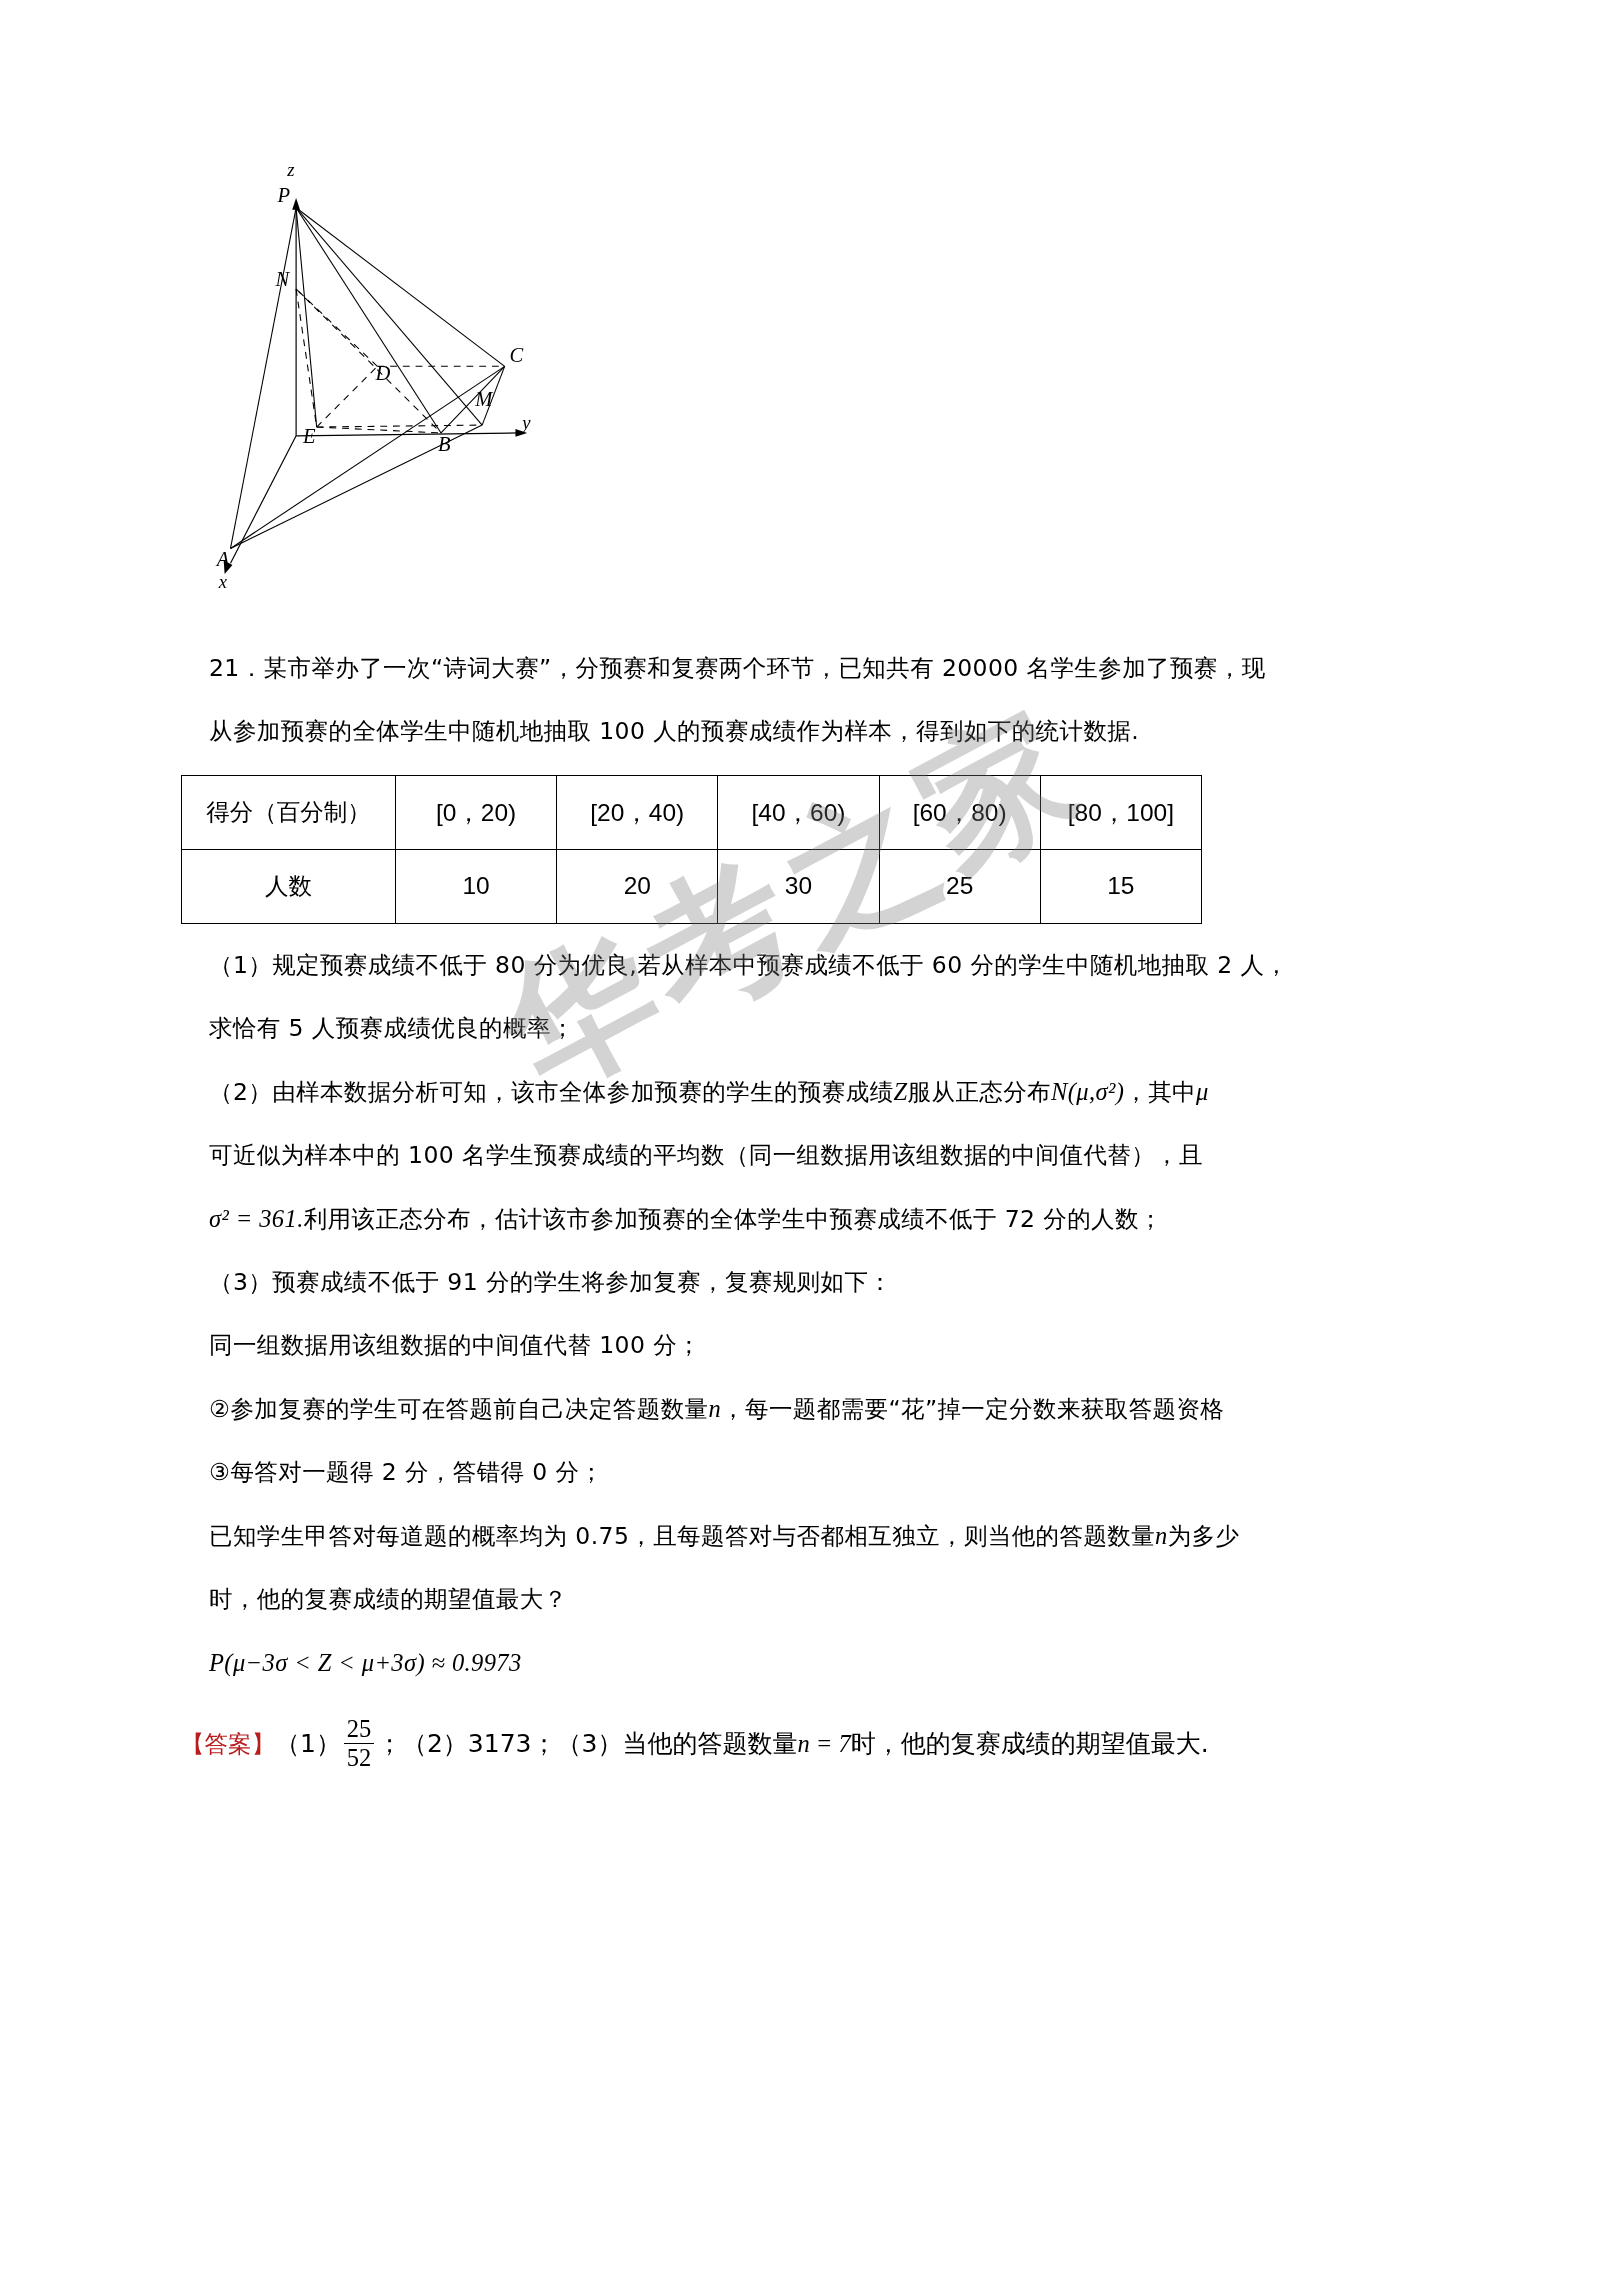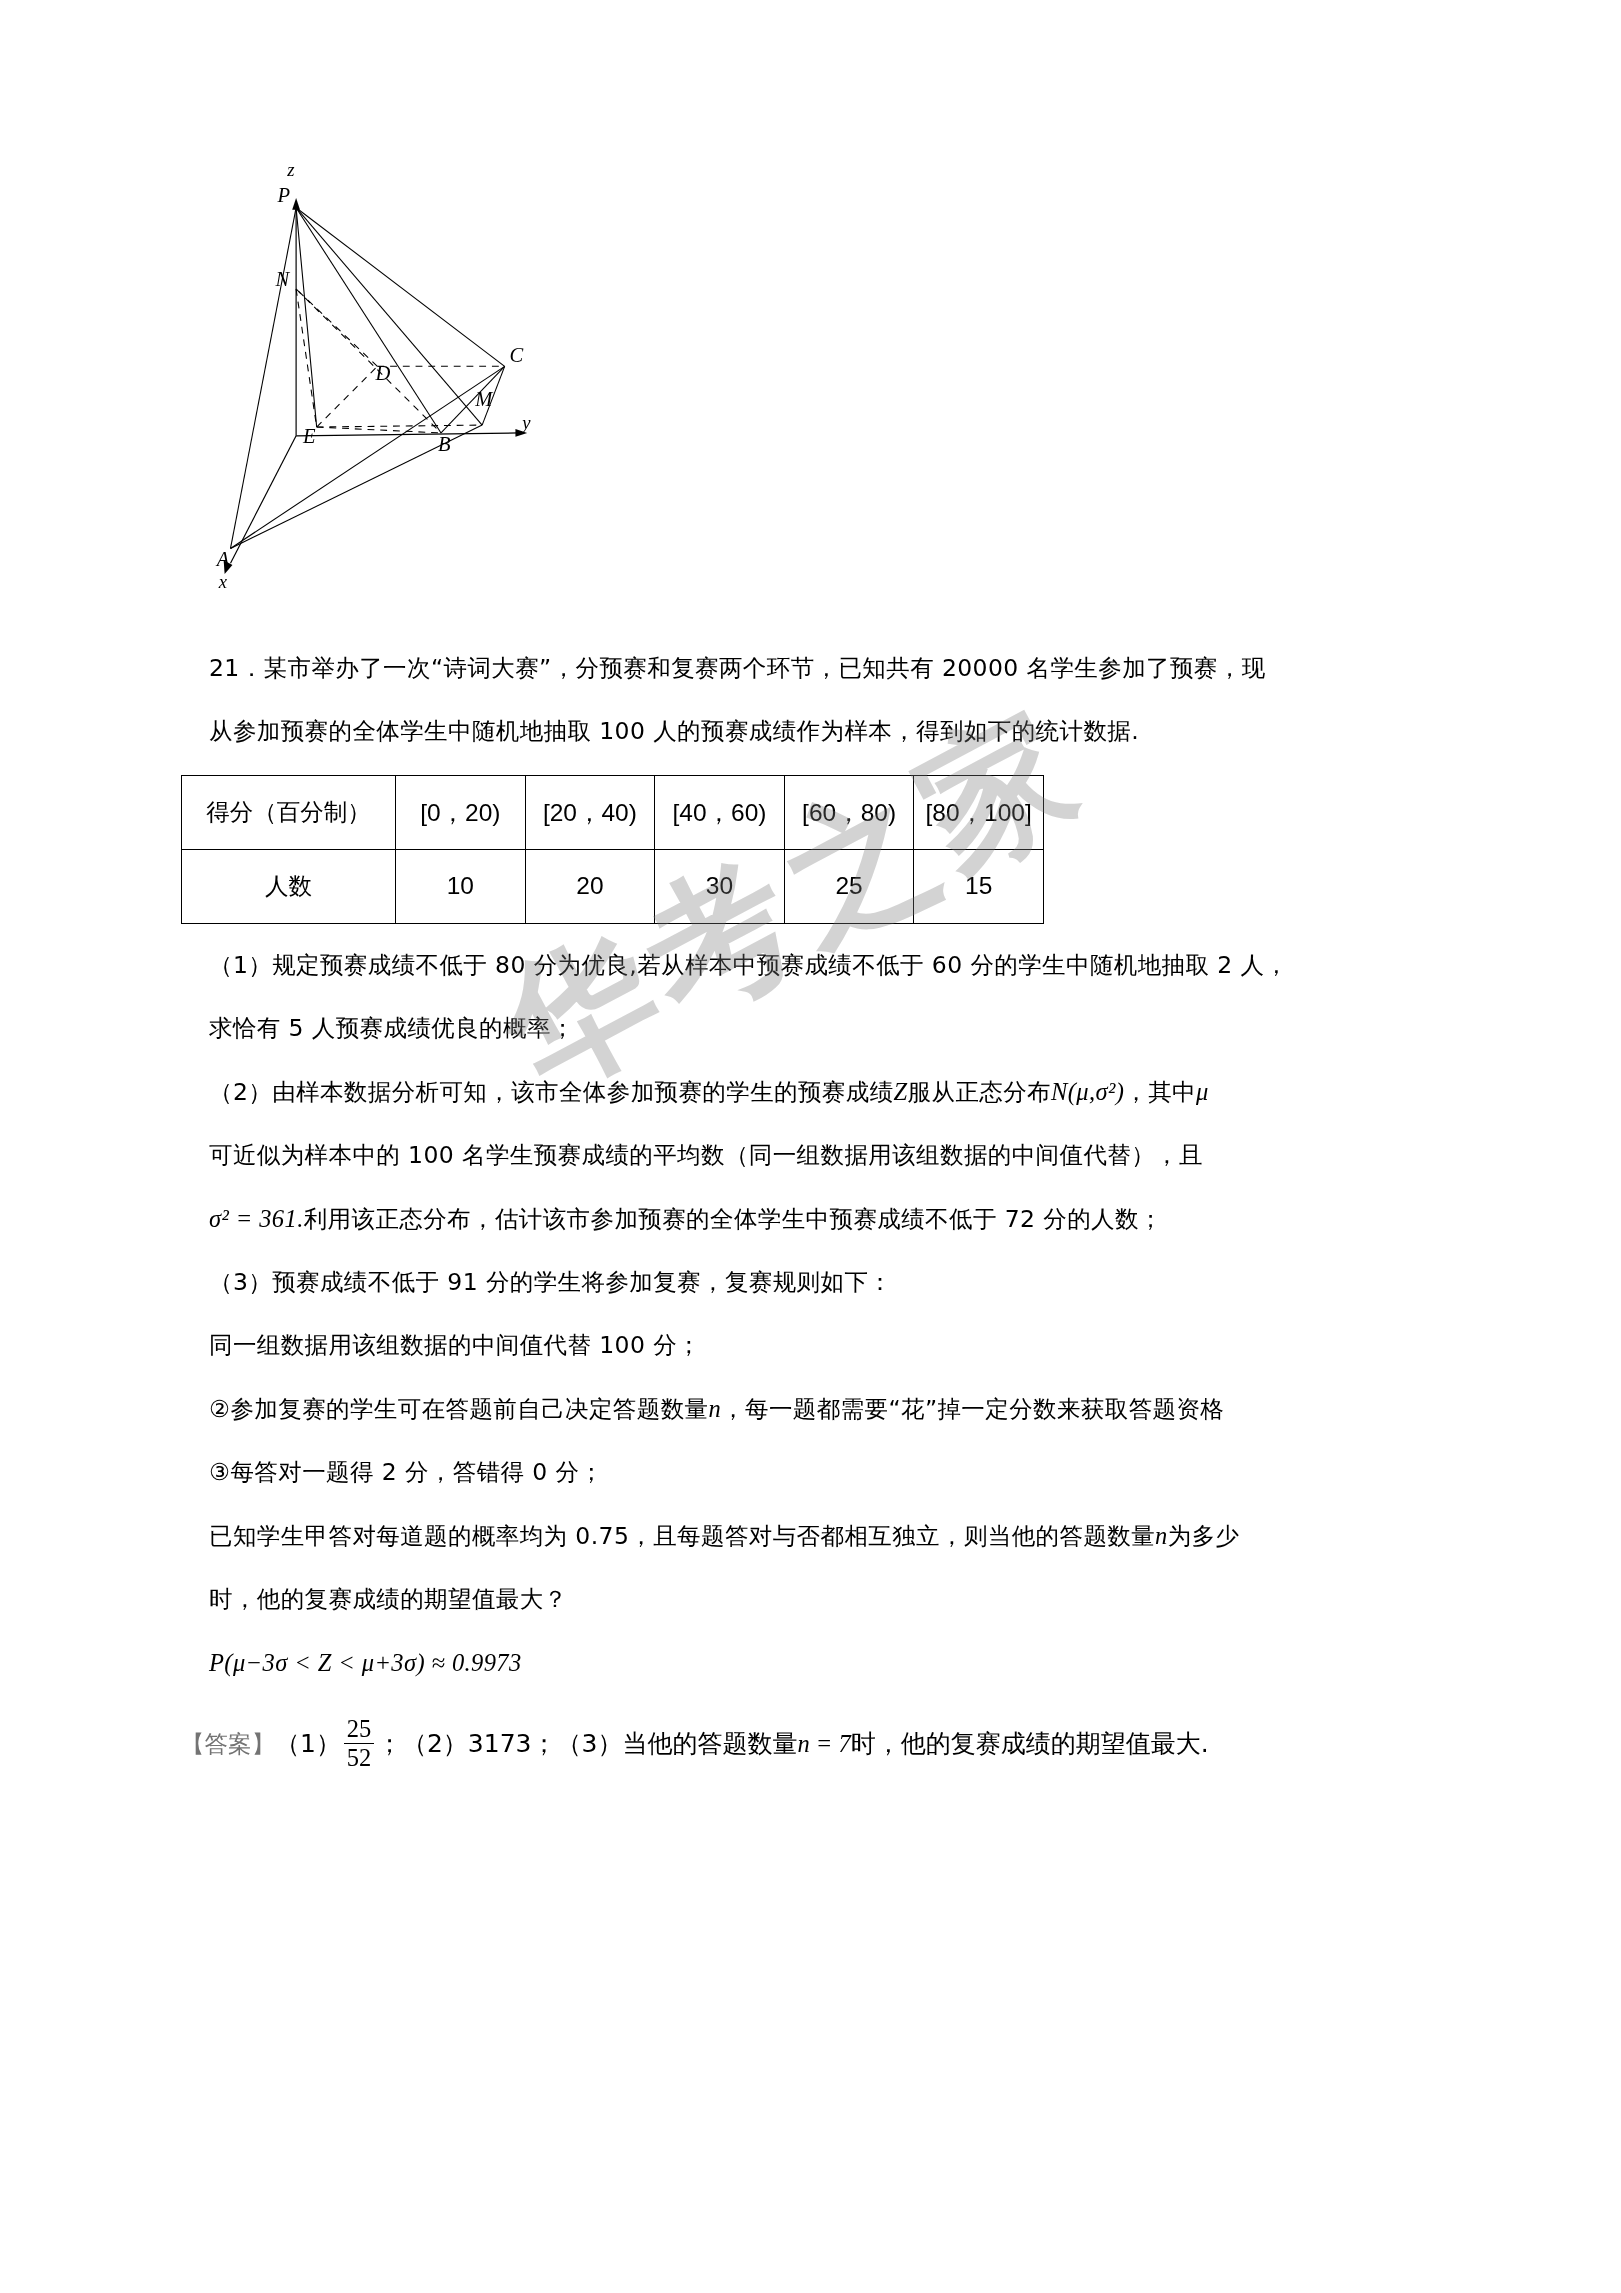--- a/index.html
+++ b/index.html
@@ -47,41 +47,41 @@
     margin-left: 28px;
   }
   .cn { font-family: "DejaVu Sans", sans-serif; font-size: 23.5px; }
   .num { font-family: "Liberation Serif", serif; font-size: 24.5px; }
   .ital { font-style: italic; font-family: "Liberation Serif", serif; }
 
   
   table.stat {
     border-collapse: collapse;
     margin: 11.8px 0 9.8px 0;
-    width: 863px;
+    width: 1021px;
     table-layout: fixed;
   }
   table.stat td {
     border: 1.5px solid #000;
     height: 71px;
     text-align: center;
     vertical-align: middle;
     font-size: 23.5px;
     font-family: "DejaVu Sans", sans-serif;
   }
   table.stat td.hdr-first { width: 211px; }
   table.stat td.numcell { font-family: Liberation Sans, sans-serif; font-size: 24.5px; }
 
   
   .answer-line {
     font-size: 25px;
     line-height: 59px;
     margin-top: 19.6px;
   }
-  .ans-tag { color: #737373; font-family: "DejaVu Sans", sans-serif; font-size: 23.5px; }
+  .ans-tag { color: #b91c1c; font-family: "DejaVu Sans", sans-serif; font-size: 23.5px; }
   .frac {
     display: inline-block;
     vertical-align: middle;
     text-align: center;
     font-size: 21.6px;
     line-height: 1.12;
     margin: 0 2.9px;
     position: relative;
     top: -2px;
   }

